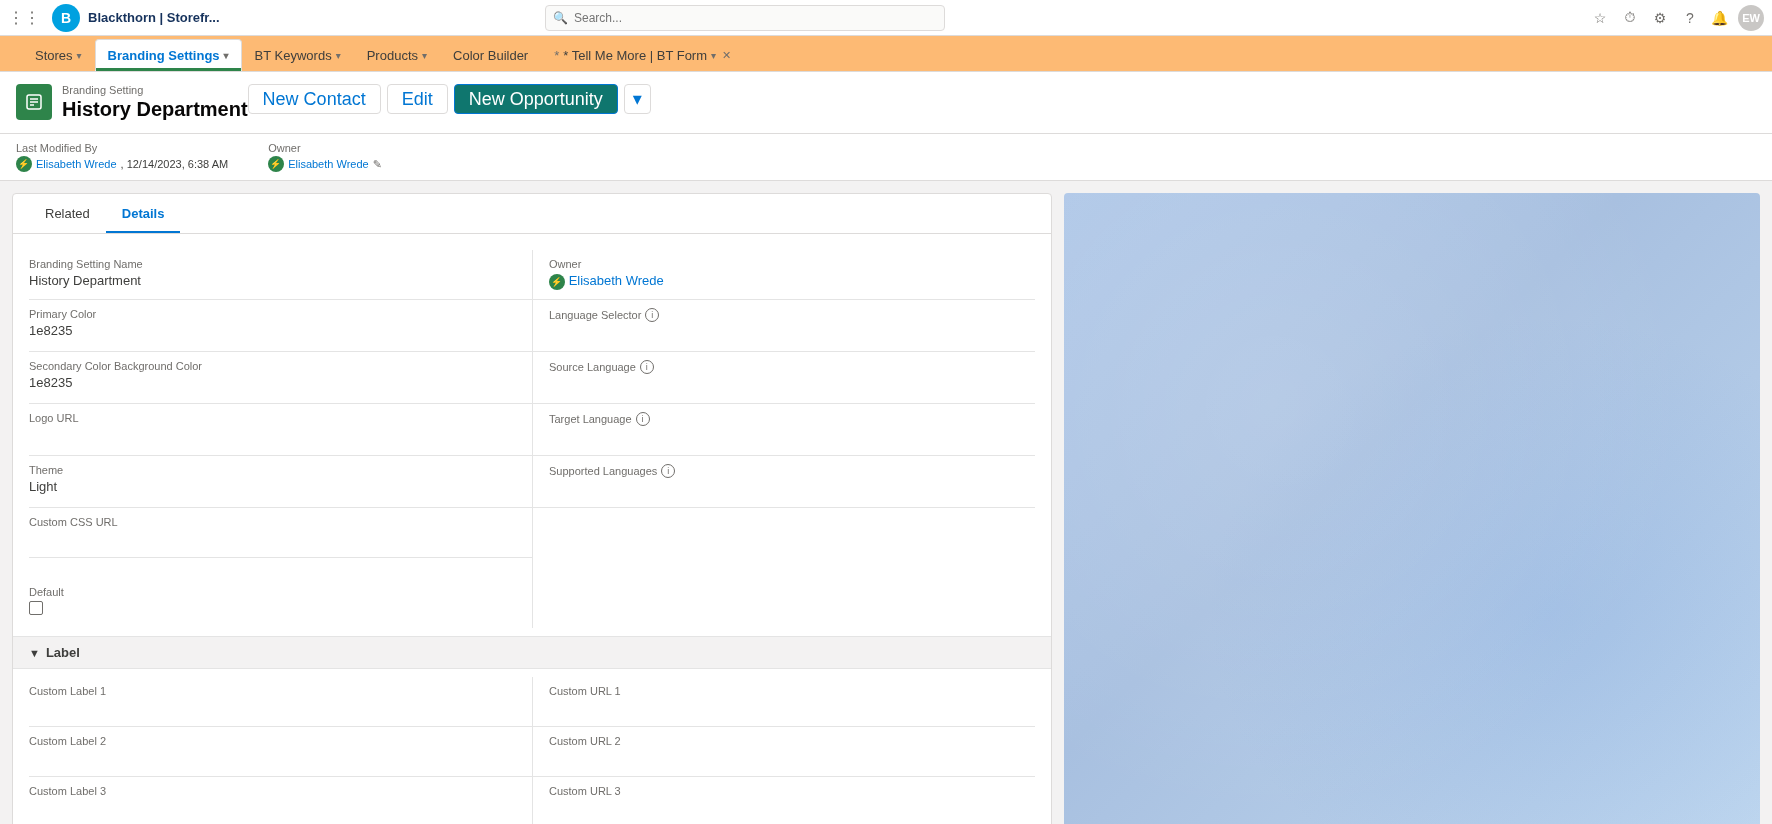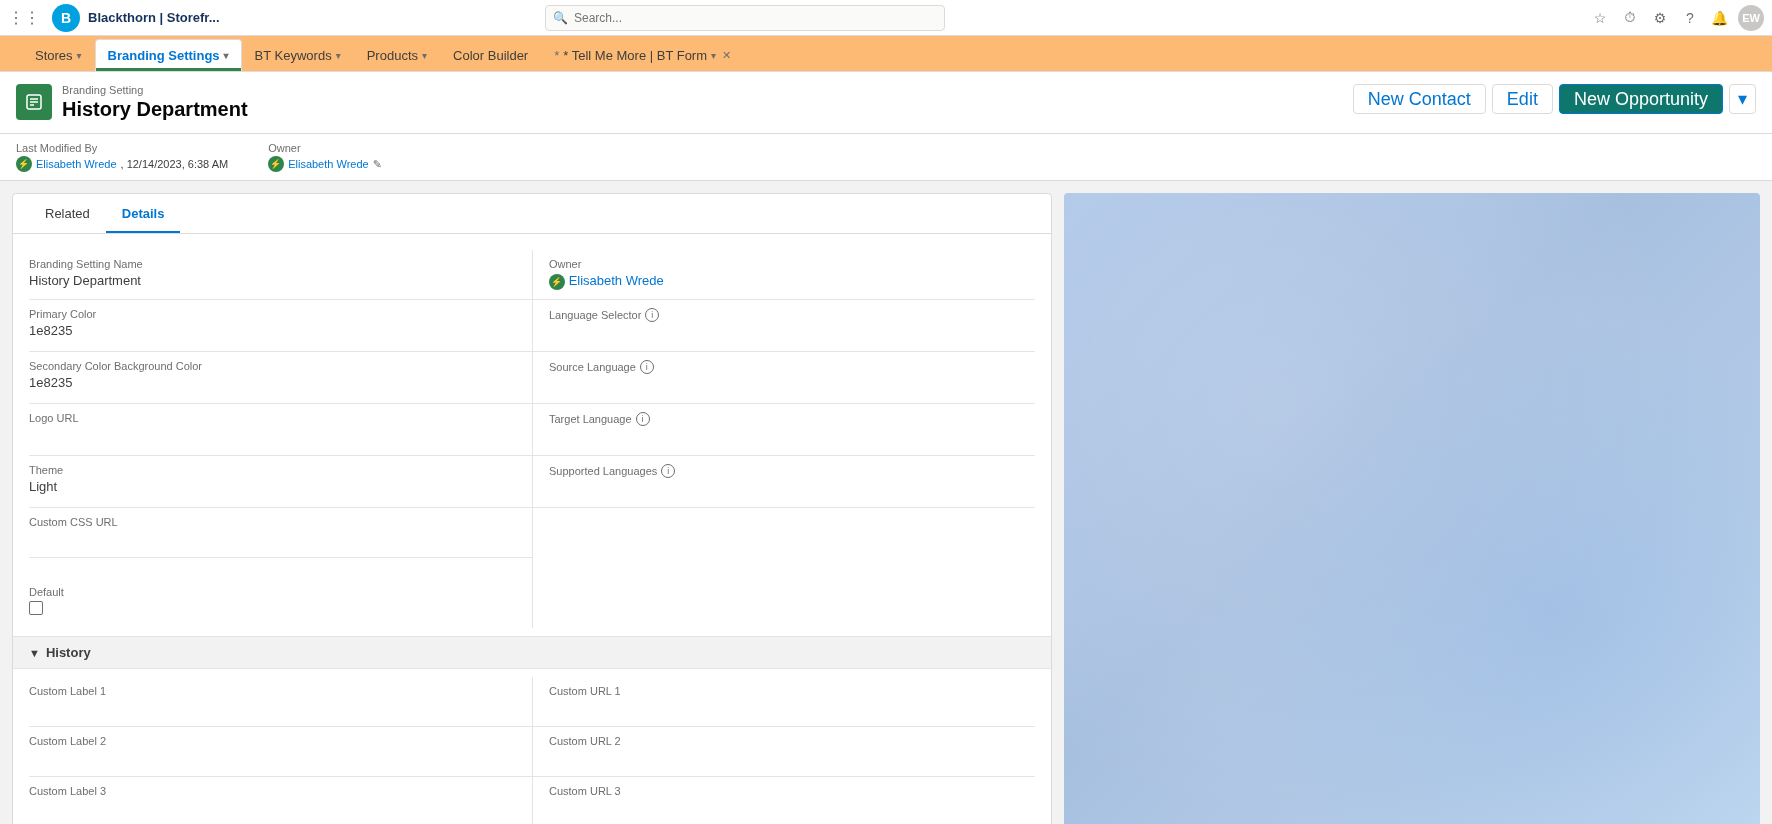--- a/index.html
+++ b/index.html
@@ -118,21 +118,20 @@
       font-size: 16px; color: #706e6b; margin-right: 4px; cursor: pointer;
     }
 
     
     .record-header {
       background: #fff;
       border-bottom: 1px solid #dddbda;
       padding: 12px 16px;
       display: flex;
       align-items: flex-start;
-      justify-content: space-between;
     }
     .record-header-left { display: flex; align-items: flex-start; gap: 10px; }
     .record-icon {
       width: 36px; height: 36px;
       background: #2e844a;
       border-radius: 4px;
       display: flex; align-items: center; justify-content: center;
       color: white; font-size: 16px;
     }
     .record-breadcrumb { font-size: 11px; color: #706e6b; margin-bottom: 2px; }
@@ -518,21 +517,21 @@
             <span class="field-checkbox"></span>
           </div>
           <span class="field-edit-btn">✏</span>
         </div>
 
         <div class="field-item" style="border-bottom:none;"></div>
       </div>
 
       <div class="section-header">
         <span class="section-chevron">▼</span>
-        <span>History</span>
+        <span>Label</span>
       </div>
 
       <div class="field-grid">
 
         <div class="field-item">
           <div class="field-label">Custom Label 1</div>
           <div class="field-value"></div>
           <span class="field-edit-btn">✏</span>
         </div>
         <div class="field-item">

